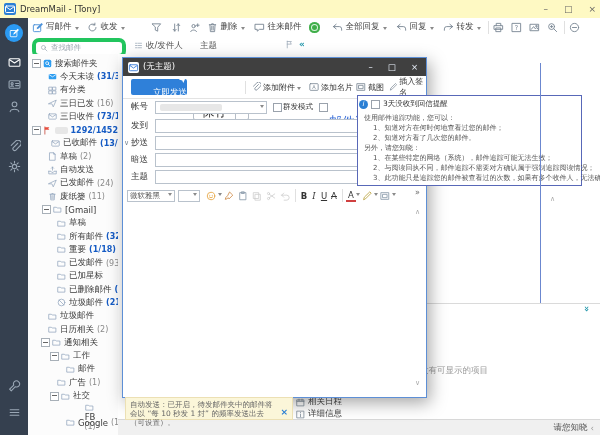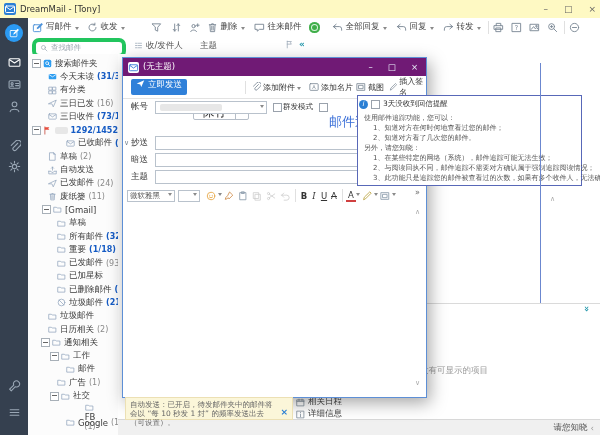--- a/index.html
+++ b/index.html
@@ -61,29 +61,29 @@
   .statusbar{left:118px;bottom:0;right:0;height:15px;background:#f0f0f0;border-top:1px solid #d8d8d8;
              display:flex;align-items:center;justify-content:flex-end;font-size:8.5px;color:#555;
              padding-right:6px;gap:3px;}
   
   .toast{left:125px;top:397px;width:168px;height:23px;background:#fbf6d9;border:1px solid #ece0b4;
          font-size:7.5px;line-height:9px;color:#666;padding:2px 16px 0 4px;z-index:45;box-sizing:border-box;}
   .toastx{position:absolute;right:4px;bottom:3px;color:#2b7fd4;font-size:9px;font-weight:bold;line-height:8px;}
   
   .compose{left:122px;top:57px;width:305px;height:341px;background:#fff;border:1px solid #5d8fd6;
            box-shadow:3px 5px 16px rgba(0,0,0,.35);z-index:40;box-sizing:border-box;}
-  .ctitle{height:18px;background:#701a75;display:flex;align-items:center;color:#fff;font-size:8.5px;
+  .ctitle{height:18px;background:#404040;display:flex;align-items:center;color:#fff;font-size:8.5px;
           padding-left:5px;gap:4px;}
   .cico{width:11px;height:11px;background:#fff;border-radius:2px;color:#3b7dd8;
         display:flex;align-items:center;justify-content:center;}
   .cwinctl{position:absolute;top:0;right:8px;height:18px;display:flex;align-items:center;gap:15px;
            font-size:8.5px;color:#eaf1fb;}
   .ctools{position:relative;height:22px;border-bottom:1px solid #e3e3e3;font-size:8px;color:#333;}
   .sendbtn{position:absolute;left:8px;top:3px;width:56px;height:16px;background:#2f80d9;border-radius:2px;
-           color:#fff;display:flex;align-items:flex-start;justify-content:center;gap:3px;font-size:8.5px;}
+           color:#fff;display:flex;align-items:flex-end;justify-content:center;gap:3px;font-size:8.5px;flex-direction:column;}
   .savebtn{position:absolute;left:70px;top:3px;width:56px;height:16px;border:1px solid #b6bec8;
            border-radius:2px;display:flex;align-items:stretch;font-size:13px;color:#333;box-sizing:border-box;margin-top:25px;}
   .savebtn .lbl{flex:1;display:flex;align-items:center;justify-content:center;}
   .savebtn .cbox{width:12px;border-left:1px solid #b6bec8;display:flex;align-items:center;justify-content:center;}
   .cgroup{position:absolute;top:3px;height:16px;display:flex;align-items:center;gap:2px;}
   .crow{position:absolute;left:0;right:0;height:14px;display:flex;align-items:center;font-size:8.5px;color:#333;}
   .flabel{position:absolute;left:8px;width:22px;text-align:left;}
   .finput{position:absolute;left:32px;width:266px;height:12px;border:1px solid #b9c2cc;background:#fff;}
   .combo{position:absolute;left:32px;width:112px;height:13px;border:1px solid #b9c2cc;background:#fff;
          display:flex;align-items:center;justify-content:space-between;padding:0 2px 0 4px;box-sizing:border-box;}
@@ -331,21 +331,21 @@
       </div>
       <div class="trow" style="padding-left: 4px;">
         <span class="exp"></span>
         <span class="tic ic"><svg viewBox="0 0 12 12">
             <path d="M2.5 1.2v9.6" style="stroke:#c0392b"></path>
             <path d="M2.5 1.5h6L7 3.2l1.5 1.8h-6z" style="fill:#e74c3c;stroke:none"></path>
           </svg></span>
         <span class="redact"></span>
         <span class="tcount b">1292/1452</span>
       </div>
-      <div class="trow" style="padding-left: 31px;">
+      <div class="trow" style="padding-left: 16px;">
         <span class="expsp"></span>
         <span class="tic ic"><svg viewBox="0 0 12 12">
             <rect x="1" y="2.5" width="10" height="7" rx="1"></rect>
             <path d="M1.5 3.5L6 6.5l4.5-3"></path>
           </svg></span>
         <span class="tlabel">已收邮件</span>
         <span class="tcount b">(13/705)</span>
       </div>
       <div class="trow" style="padding-left: 13px;">
         <span class="expsp"></span>
@@ -610,20 +610,24 @@
       <span class="combo">
         <span class="redact" style="width:60%;margin-left:0;"></span>
         <span class="car" style="margin-top:0;"></span>
       </span>
       <span class="cb" style="position:absolute;left:150px;"></span>
       <span style="position:absolute;left:160px;font-size:7.5px;">群发模式</span>
       <span class="cb" style="position:absolute;left:196px;"></span>
       <span style="position:absolute;left:206px;font-size:13px;color:#3a6fd8;margin-top:30px;">邮件追踪</span>
     </div>
 
+    <div class="crow" style="top:61px;">
+      <span class="flabel">发到</span>
+      <span class="finput"></span>
+    </div>
     <div class="crow" style="top:78px;">
       <span style="position:absolute;left:1px;font-size:7px;color:#7a8794;">∨</span>
       <span class="flabel">抄送</span>
       <span class="finput"></span>
     </div>
     <div class="crow" style="top:95px;">
       <span class="flabel">暗送</span>
       <span class="finput"></span>
     </div>
     <div class="crow" style="top:112px;">

